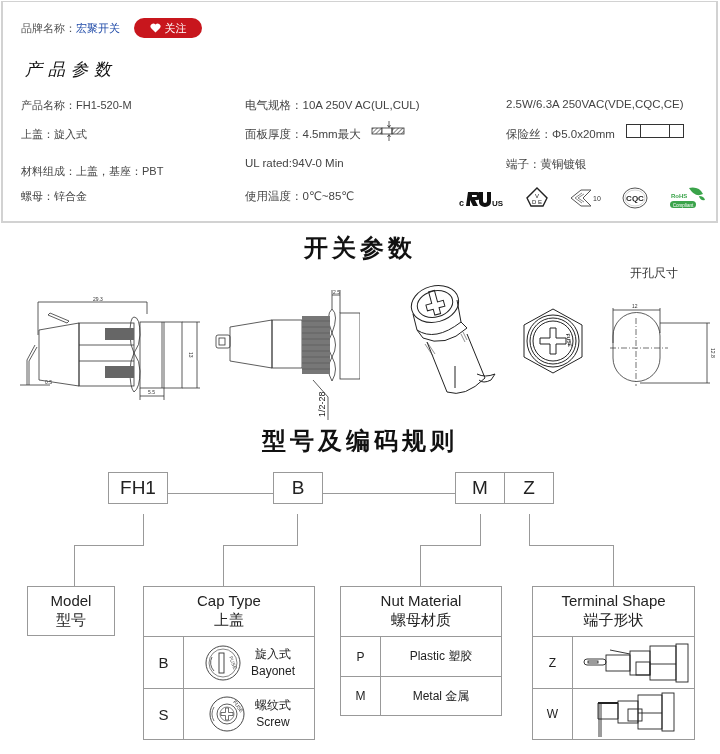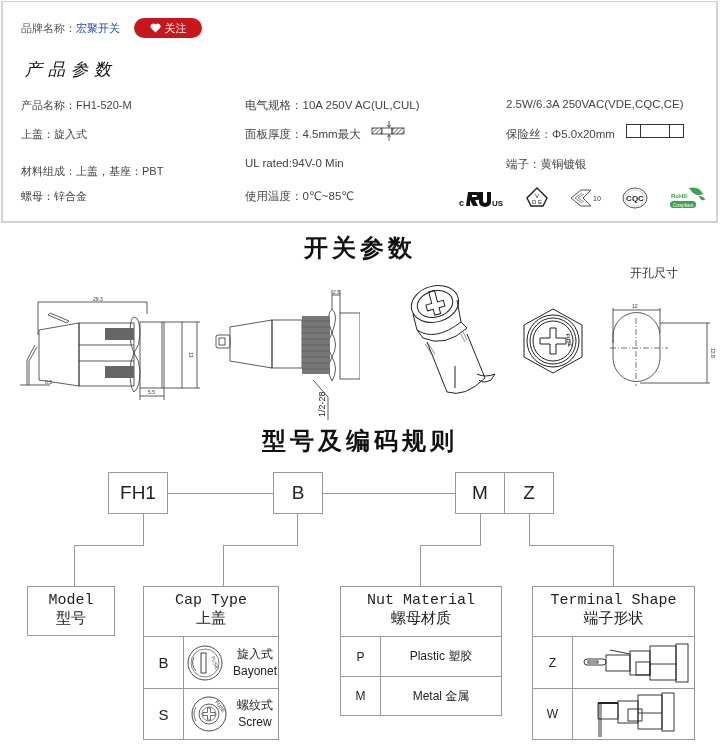--- a/index.html
+++ b/index.html
@@ -28,28 +28,28 @@
   .cert { display: flex; align-items: center; justify-content: center; }
 
   
   .h2 { position: absolute; left: 0; width: 720px; text-align: center; font-size: 24px;
         font-weight: bold; color: #111; letter-spacing: 4px; font-family: "DejaVu Sans", sans-serif; }
   .hole-label { position: absolute; left: 622px; top: 265px; font-size: 12px; color: #333;
                 font-family: "DejaVu Serif", serif; margin-left: 8px; }
   .drawing { position: absolute; }
 
   
-  .code-box { position: absolute; top: 472px; height: 42px; border: 1px solid #999;
+  .code-box { position: absolute; top: 472px; height: 32px; border: 1px solid #999;
               display: flex; align-items: center; justify-content: center; font-size: 19px; color: #222; }
   .line { position: absolute; background: #999; }
   .hline { height: 1px; }
   .vline { width: 1px; }
 
   .tbl { position: absolute; border: 1px solid #999; background: #fff; }
-  .tbl-head { text-align: center; font-size: 15px; color: #222; line-height: 19px; padding-top: 4px; border-bottom: 1px solid #999; font-family: Liberation Mono, monospace; }
+  .tbl-head { text-align: center; font-size: 15px; color: #222; line-height: 19px; padding-top: 4px; border-bottom: 1px solid #999; }
   .tbl-row { display: flex; border-bottom: 1px solid #999; }
   .tbl-row:last-child { border-bottom: none; }
   .tbl-key { display: flex; align-items: center; justify-content: center; border-right: 1px solid #999; font-size: 15px; color: #222; }
   .tbl-val { flex: 1; display: flex; align-items: center; justify-content: center; font-size: 12px; color: #222; }
   .cap-desc { text-align: center; font-size: 12px; line-height: 17px; margin-left: 8px; }
 </style>
 </head>
 <body>
 
 <div class="card">
@@ -272,21 +272,21 @@
 <div class="line hline" style="left:529px;top:545px;width:85px"></div>
 <div class="line vline" style="left:613px;top:545px;height:41px"></div>
 
 <div class="tbl" style="left:27px;top:586px;width:88px;height:50px">
   <div class="tbl-head" style="border-bottom:none;padding-top:4px">
     <div>Model</div>
     <div>型号</div>
   </div>
 </div>
 
-<div class="tbl" style="left:143px;top:586px;width:136px;height:154px">
+<div class="tbl" style="left:143px;top:586px;width:172px;height:154px">
   <div class="tbl-head" style="height:50px">
     <div>Cap Type</div>
     <div>上盖</div>
   </div>
   <div class="tbl-row" style="height:52px">
     <div class="tbl-key" style="width:40px">B</div>
     <div class="tbl-val">
       <svg width="40" height="40" viewBox="0 0 40 40">
         <circle cx="20" cy="20" r="17" fill="none" stroke="#333" stroke-width="0.9"></circle>
         <circle cx="20" cy="20" r="14" fill="none" stroke="#333" stroke-width="0.6"></circle>

